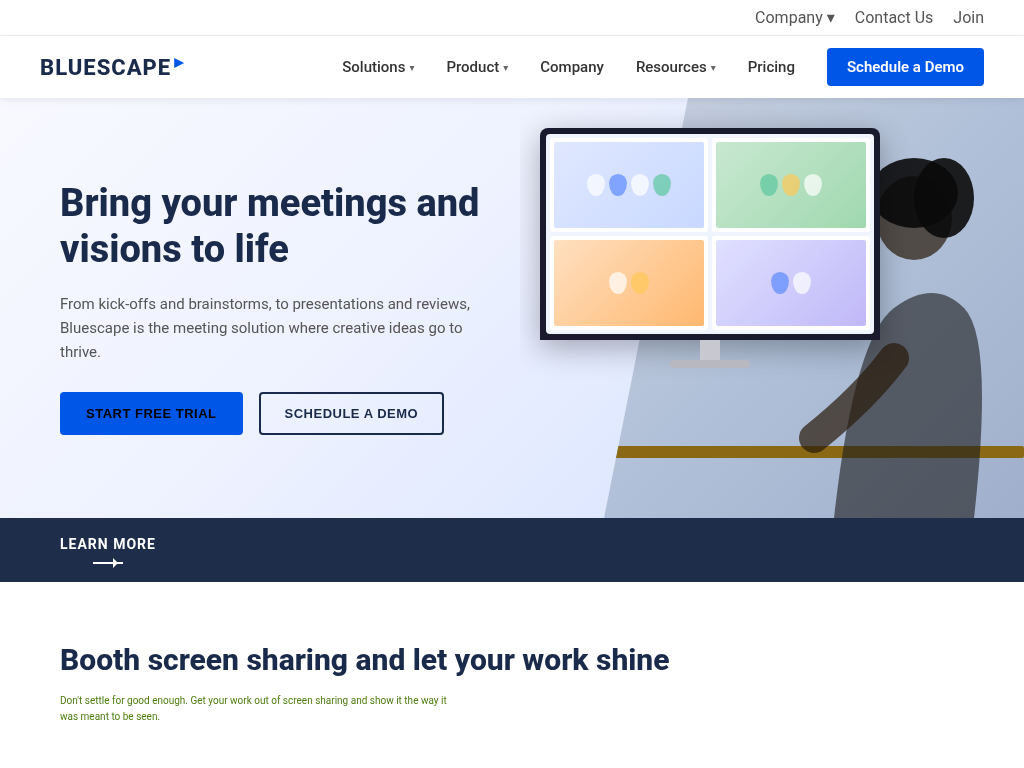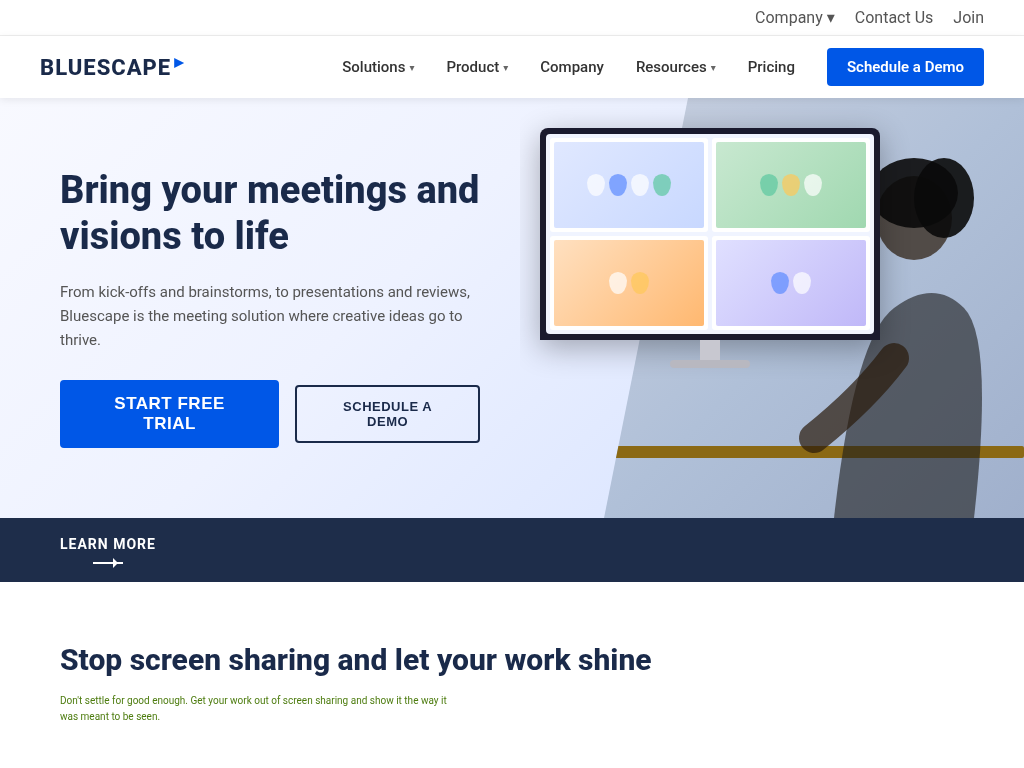--- a/index.html
+++ b/index.html
@@ -111,25 +111,25 @@
       margin-bottom: 28px;
       max-width: 430px;
     }
     .hero-buttons {
       display: flex;
       gap: 16px;
       align-items: center;
     }
     .btn-primary {
       background: #0057e7;
-      color: #ffffff;
+      color: #000000;
       padding: 12px 24px;
       border: 2px solid #0057e7;
       border-radius: 4px;
-      font-size: 17px;
+      font-size: 13px;
       font-weight: 700;
       letter-spacing: 0.5px;
       cursor: pointer;
       text-transform: uppercase;
     }
     .btn-secondary {
       background: transparent;
       color: #1a2a4a;
       padding: 12px 24px;
       border: 2px solid #1a2a4a;
@@ -430,17 +430,17 @@
 
 <div class="aws-banner">
   <div class="aws-learn-more">
     <span>LEARN MORE</span>
     <span class="arrow-right"></span>
   </div>
 </div>
 
 <main class="main-content">
   <div class="section-block">
-    <h2 class="section-title">Stop screen sharing and let your work shine</h2>
+    <h2 class="section-title">Booth screen sharing and let your work shine</h2>
     <p class="section-subtitle">Don't settle for good enough. Get your work out of screen sharing and show it the way it was meant to be seen.</p>
   </div>
 
 </main>
 
 </body></html>

